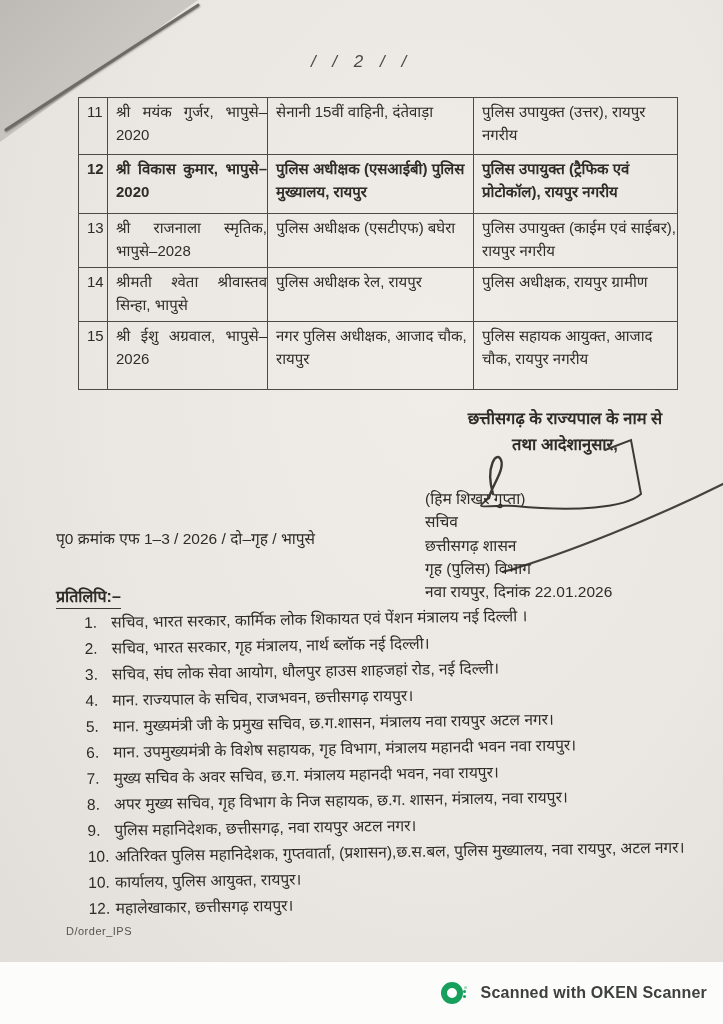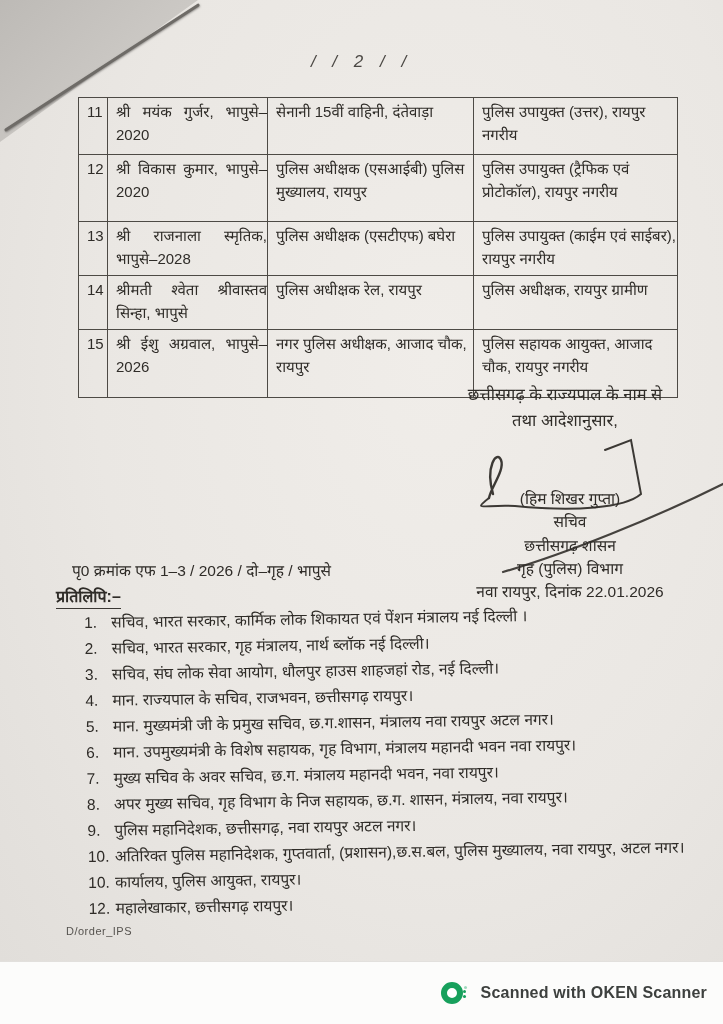--- a/index.html
+++ b/index.html
@@ -35,32 +35,32 @@
     border:1.6px solid #4d4a45; padding:3px 0 5px 8px;
     vertical-align:top; font-size:15px; line-height:1.5; color:#2f2c28;
   }
   .col-sno { width:29px; }
   .col-name { width:160px; }
   .col-current { width:206px; }
   .col-new { width:204px; }
   td.cell-name { text-align:justify; text-align-last:left; }
   
   .authority {
-    position:absolute; top:382px; left:415px; width:300px;
-    text-align:center; font-size:16.5px; line-height:1.55; color:#2f2c28;
+    position:absolute; top:406px; left:415px; width:300px;
+    text-align:center; font-size:16.5px; line-height:1.55; color:#2f2c28;font-weight:bold;
   }
   .signature-block {
     position:absolute; top:487px; left:425px; width:290px;
-    text-align:center; font-size:15.5px; line-height:1.5; color:#2f2c28;
+    font-size:15.5px; line-height:1.5; color:#2f2c28;
   }
   .sig-strokes { position:absolute; top:432px; left:455px; pointer-events:none; }
   .pen-slash { position:absolute; top:470px; left:495px; pointer-events:none; }
   
   .ref-line {
-    position:absolute; top:559px; left:56px; font-size:15.5px; color:#2f2c28;margin-left:16px;
+    position:absolute; top:527px; left:56px; font-size:15.5px; color:#2f2c28;
   }
   .copy-label {
     position:absolute; top:585px; left:56px; font-size:16px; font-weight:bold;
     color:#2f2c28; border-bottom:1.5px solid #3a3733; padding-bottom:1px;
   }
   .copy-list {
     position:absolute; top:612px; left:84px; width:616px;
     transform:rotate(-0.9deg); transform-origin:left top;
   }
   .copy-item { display:flex; margin-bottom:3.5px; font-size:15.5px; line-height:1.45; color:#2f2c28; }
@@ -105,21 +105,21 @@
         <col class="col-current">
         <col class="col-new">
     </colgroup>
     <tbody>
       <tr style="height:57px;">
         <td>11</td>
         <td class="cell-name">श्री मयंक गुर्जर, भापुसे–2020</td>
         <td>सेनानी 15वीं वाहिनी, दंतेवाड़ा</td>
         <td>पुलिस उपायुक्त (उत्तर), रायपुर नगरीय</td>
       </tr>
-      <tr style="height:67px;">
+      <tr style="height:59px;font-weight:bold;">
         <td>12</td>
         <td class="cell-name">श्री विकास कुमार, भापुसे–2020</td>
         <td>पुलिस अधीक्षक (एसआईबी) पुलिस मुख्यालय, रायपुर</td>
         <td>पुलिस उपायुक्त (ट्रैफिक एवं प्रोटोकॉल), रायपुर नगरीय</td>
       </tr>
       <tr style="height:48px;">
         <td>13</td>
         <td class="cell-name">श्री राजनाला स्मृतिक, भापुसे–2028</td>
         <td>पुलिस अधीक्षक (एसटीएफ) बघेरा</td>
         <td>पुलिस उपायुक्त (काईम एवं साईबर), रायपुर नगरीय</td>

